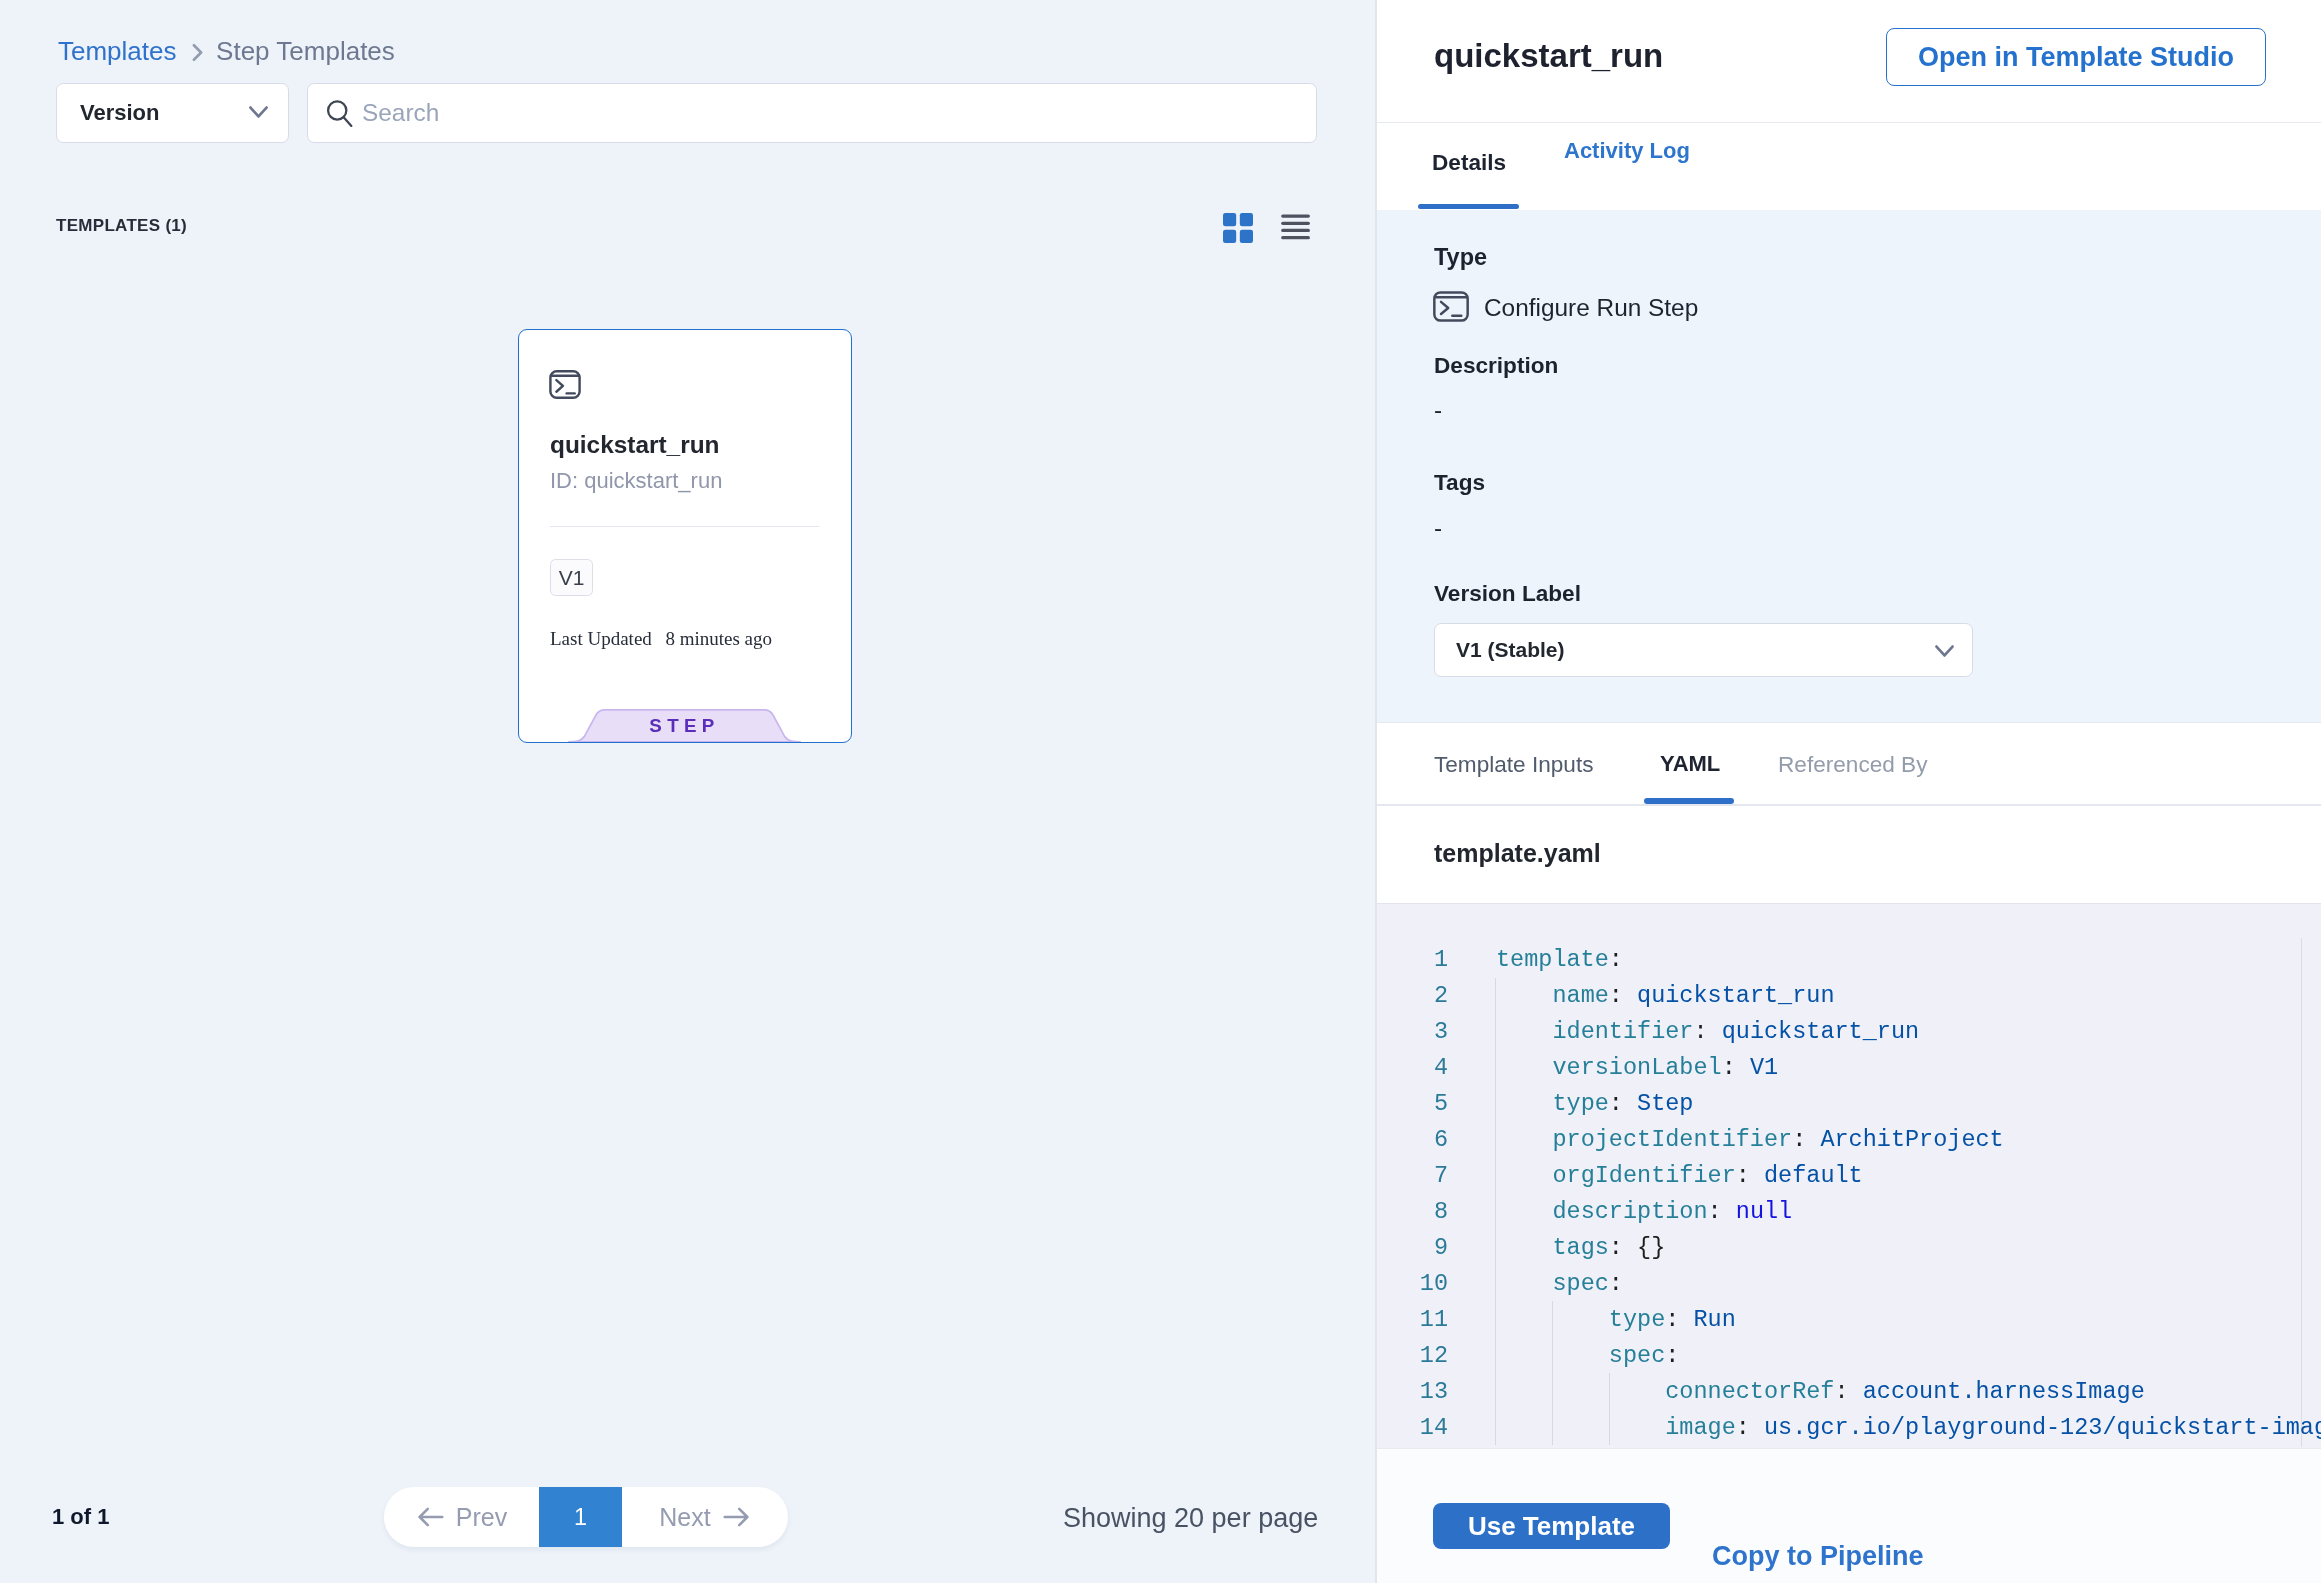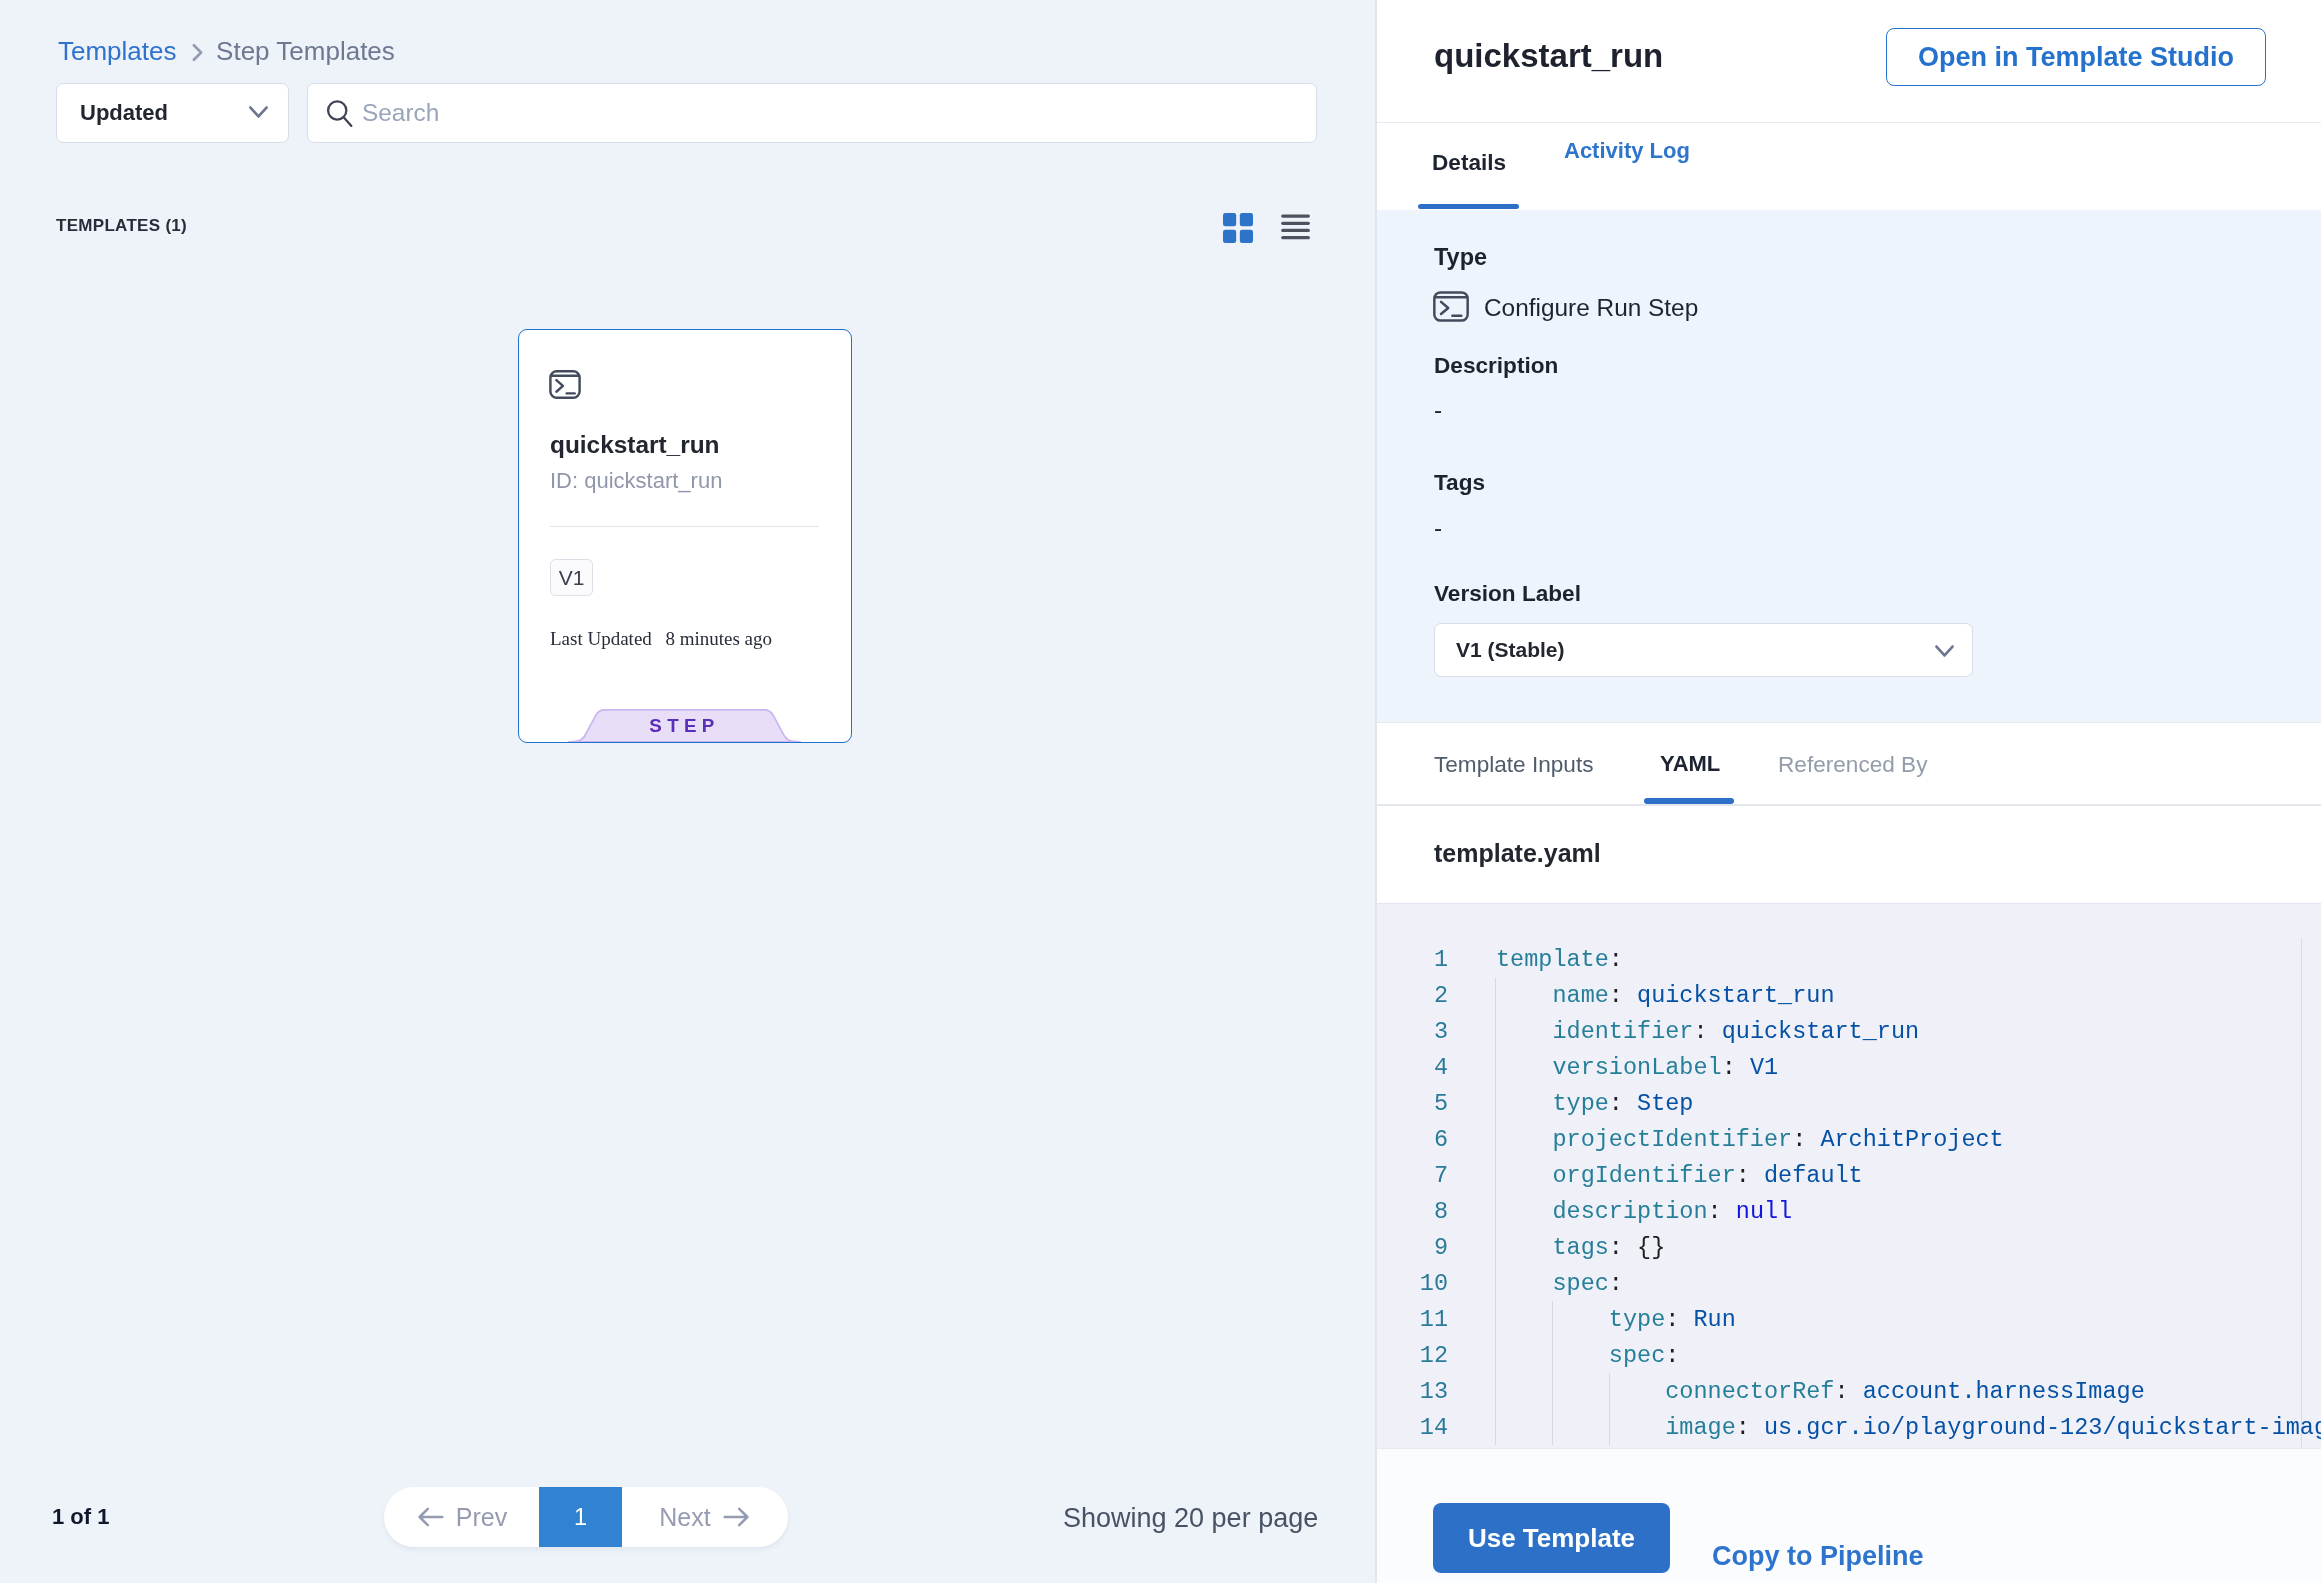--- a/index.html
+++ b/index.html
@@ -14,21 +14,21 @@
 
 <div class="abs" style="left:58px; top:37px; height:29px; display:flex; align-items:center; font-size:26px;">
   <span style="color:#2e72cb;">Templates</span>
   <svg width="27" height="27" viewBox="0 0 30 30" style="margin:1.8px 5.4px 0 7.2px;">
       <path d="M11 7 L19 15 L11 23" fill="none" stroke="#949db0" stroke-width="3" stroke-linecap="round" stroke-linejoin="round"></path>
     </svg>
   <span style="color:#6e7890;">Step Templates</span>
 </div>
 
 <div class="abs" style="left:56px; top:83px; width:233px; height:60px; background:#fff; border:1.8px solid #d8dbe8; border-radius:7.2px;"></div>
-<div class="abs" style="left:80px; top:83px; height:60px; display:flex; align-items:center; font-size:22px; font-weight:bold; color:#22262f;">Updated</div>
+<div class="abs" style="left:80px; top:83px; height:60px; display:flex; align-items:center; font-size:22px; font-weight:bold; color:#22262f;">Version</div>
 <svg class="abs" style="left:246px; top:101px;" width="25" height="22" viewBox="0 0 28 24">
     <path d="M5 7 L14 17 L23 7" fill="none" stroke="#6e7690" stroke-width="3" stroke-linecap="round" stroke-linejoin="round"></path>
   </svg>
 
 <div class="abs" style="left:307px; top:83px; width:1010px; height:60px; background:#fff; border:1.8px solid #d8dbe8; border-radius:7.2px;"></div>
 <svg class="abs" style="left:324px; top:98px;" width="31" height="33" viewBox="0 0 34 36">
     <circle cx="14.5" cy="13.5" r="10" fill="none" stroke="#3f4553" stroke-width="2.5"></circle>
     <path d="M21.8 21.2 L30 30.5" fill="none" stroke="#3f4553" stroke-width="2.5" stroke-linecap="round"></path>
   </svg>
 <div class="abs" style="left:362px; top:83px; height:60px; display:flex; align-items:center; font-size:24.4px; color:#9aa5ba;">Search</div>
@@ -152,15 +152,15 @@
     <span style="color:#267f99">description</span>: <span style="color:#1414e0">null</span>
     <span style="color:#267f99">tags</span>: {}
     <span style="color:#267f99">spec</span>:
         <span style="color:#267f99">type</span>: <span style="color:#0451a5">Run</span>
         <span style="color:#267f99">spec</span>:
             <span style="color:#267f99">connectorRef</span>: <span style="color:#0451a5">account.harnessImage</span>
             <span style="color:#267f99">image</span>: <span style="color:#0451a5">us.gcr.io/playground-123/quickstart-image</span></pre>
 </div>
 
 <div class="abs" style="left:1377px; top:1448px; width:944px; height:135px; background:#fbfcfe; border-top:0.9px solid #e8eaf0;"></div>
-<div class="abs" style="left:1433px; top:1503px; width:237px; height:70px; background:#2d70c8; border-radius:8.1px; display:flex; align-items:center; justify-content:center; font-size:26px; font-weight:bold; color:#fff;">Use Template</div>
+<div class="abs" style="left:1433px; top:1503px; width:237px; height:46px; background:#2d70c8; border-radius:8.1px; display:flex; align-items:center; justify-content:center; font-size:26px; font-weight:bold; color:#fff;">Use Template</div>
 <div class="abs" style="left:1712px; top:1513px; font-size:27px; font-weight:bold; color:#2e73cc;margin-top:28px;">Copy to Pipeline</div>
 
 
 </body></html>

